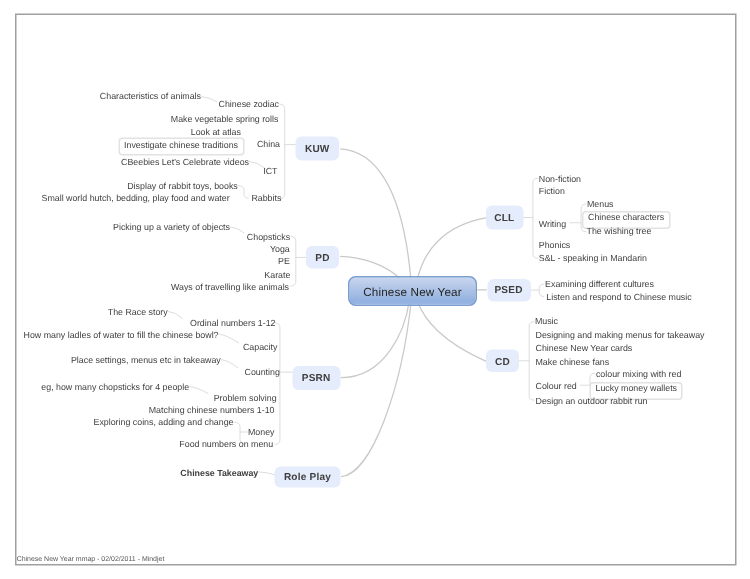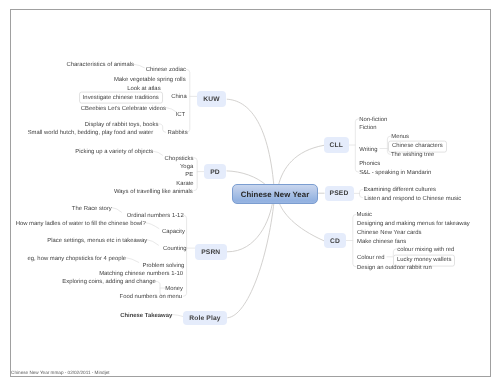--- a/index.html
+++ b/index.html
@@ -8,21 +8,21 @@
   #page{position:relative;width:500px;height:386px;background:#fff;}
   #frame{position:absolute;left:9.5px;top:9.3px;width:481.5px;height:367.5px;
          border:1px solid #a0a0a0;box-sizing:border-box;background:#fff;}
   #wires{position:absolute;left:0;top:0;width:500px;height:386px;}
   .tx{position:absolute;white-space:nowrap;color:#3f3f3f;font-size:5.9px;line-height:7px;}
   .tx.r{transform:translate(-100%,-50%) translateY(1.6px);}
   .tx.l{transform:translate(0,-50%) translateY(1.6px);}
   .boxed{border:0.5px solid #e2e2e2;border-radius:2.5px;background:#fff;padding:1.5px 3px;}
   .central{position:absolute;box-sizing:border-box;
     background:linear-gradient(180deg,#c8d6ef 0%,#bdcdea 20%,#a6bfe5 55%,#92b1e0 88%,#9ab6e2 100%);
-    border:1px solid #7b9dd0;border-radius:5px;color:#262626;font-weight:bold;font-size:7.8px;white-space:nowrap;
+    border:1px solid #7b9dd0;border-radius:5px;color:#262626;font-weight:normal;font-size:7.8px;white-space:nowrap;
     display:flex;align-items:center;justify-content:center;letter-spacing:0.1px;}
   .cat{position:absolute;box-sizing:border-box;background:#e5ecfb;border-radius:4px;
     color:#3e3e3e;font-size:6.7px;font-weight:bold;letter-spacing:0.15px;
     display:flex;align-items:center;justify-content:center;padding-top:1.6px;box-sizing:border-box;}
   .footer{position:absolute;left:11.1px;top:370px;font-size:4.65px;color:#575757;white-space:nowrap;}
 </style>
 </head>
 <body>
 
 <div id="page">

